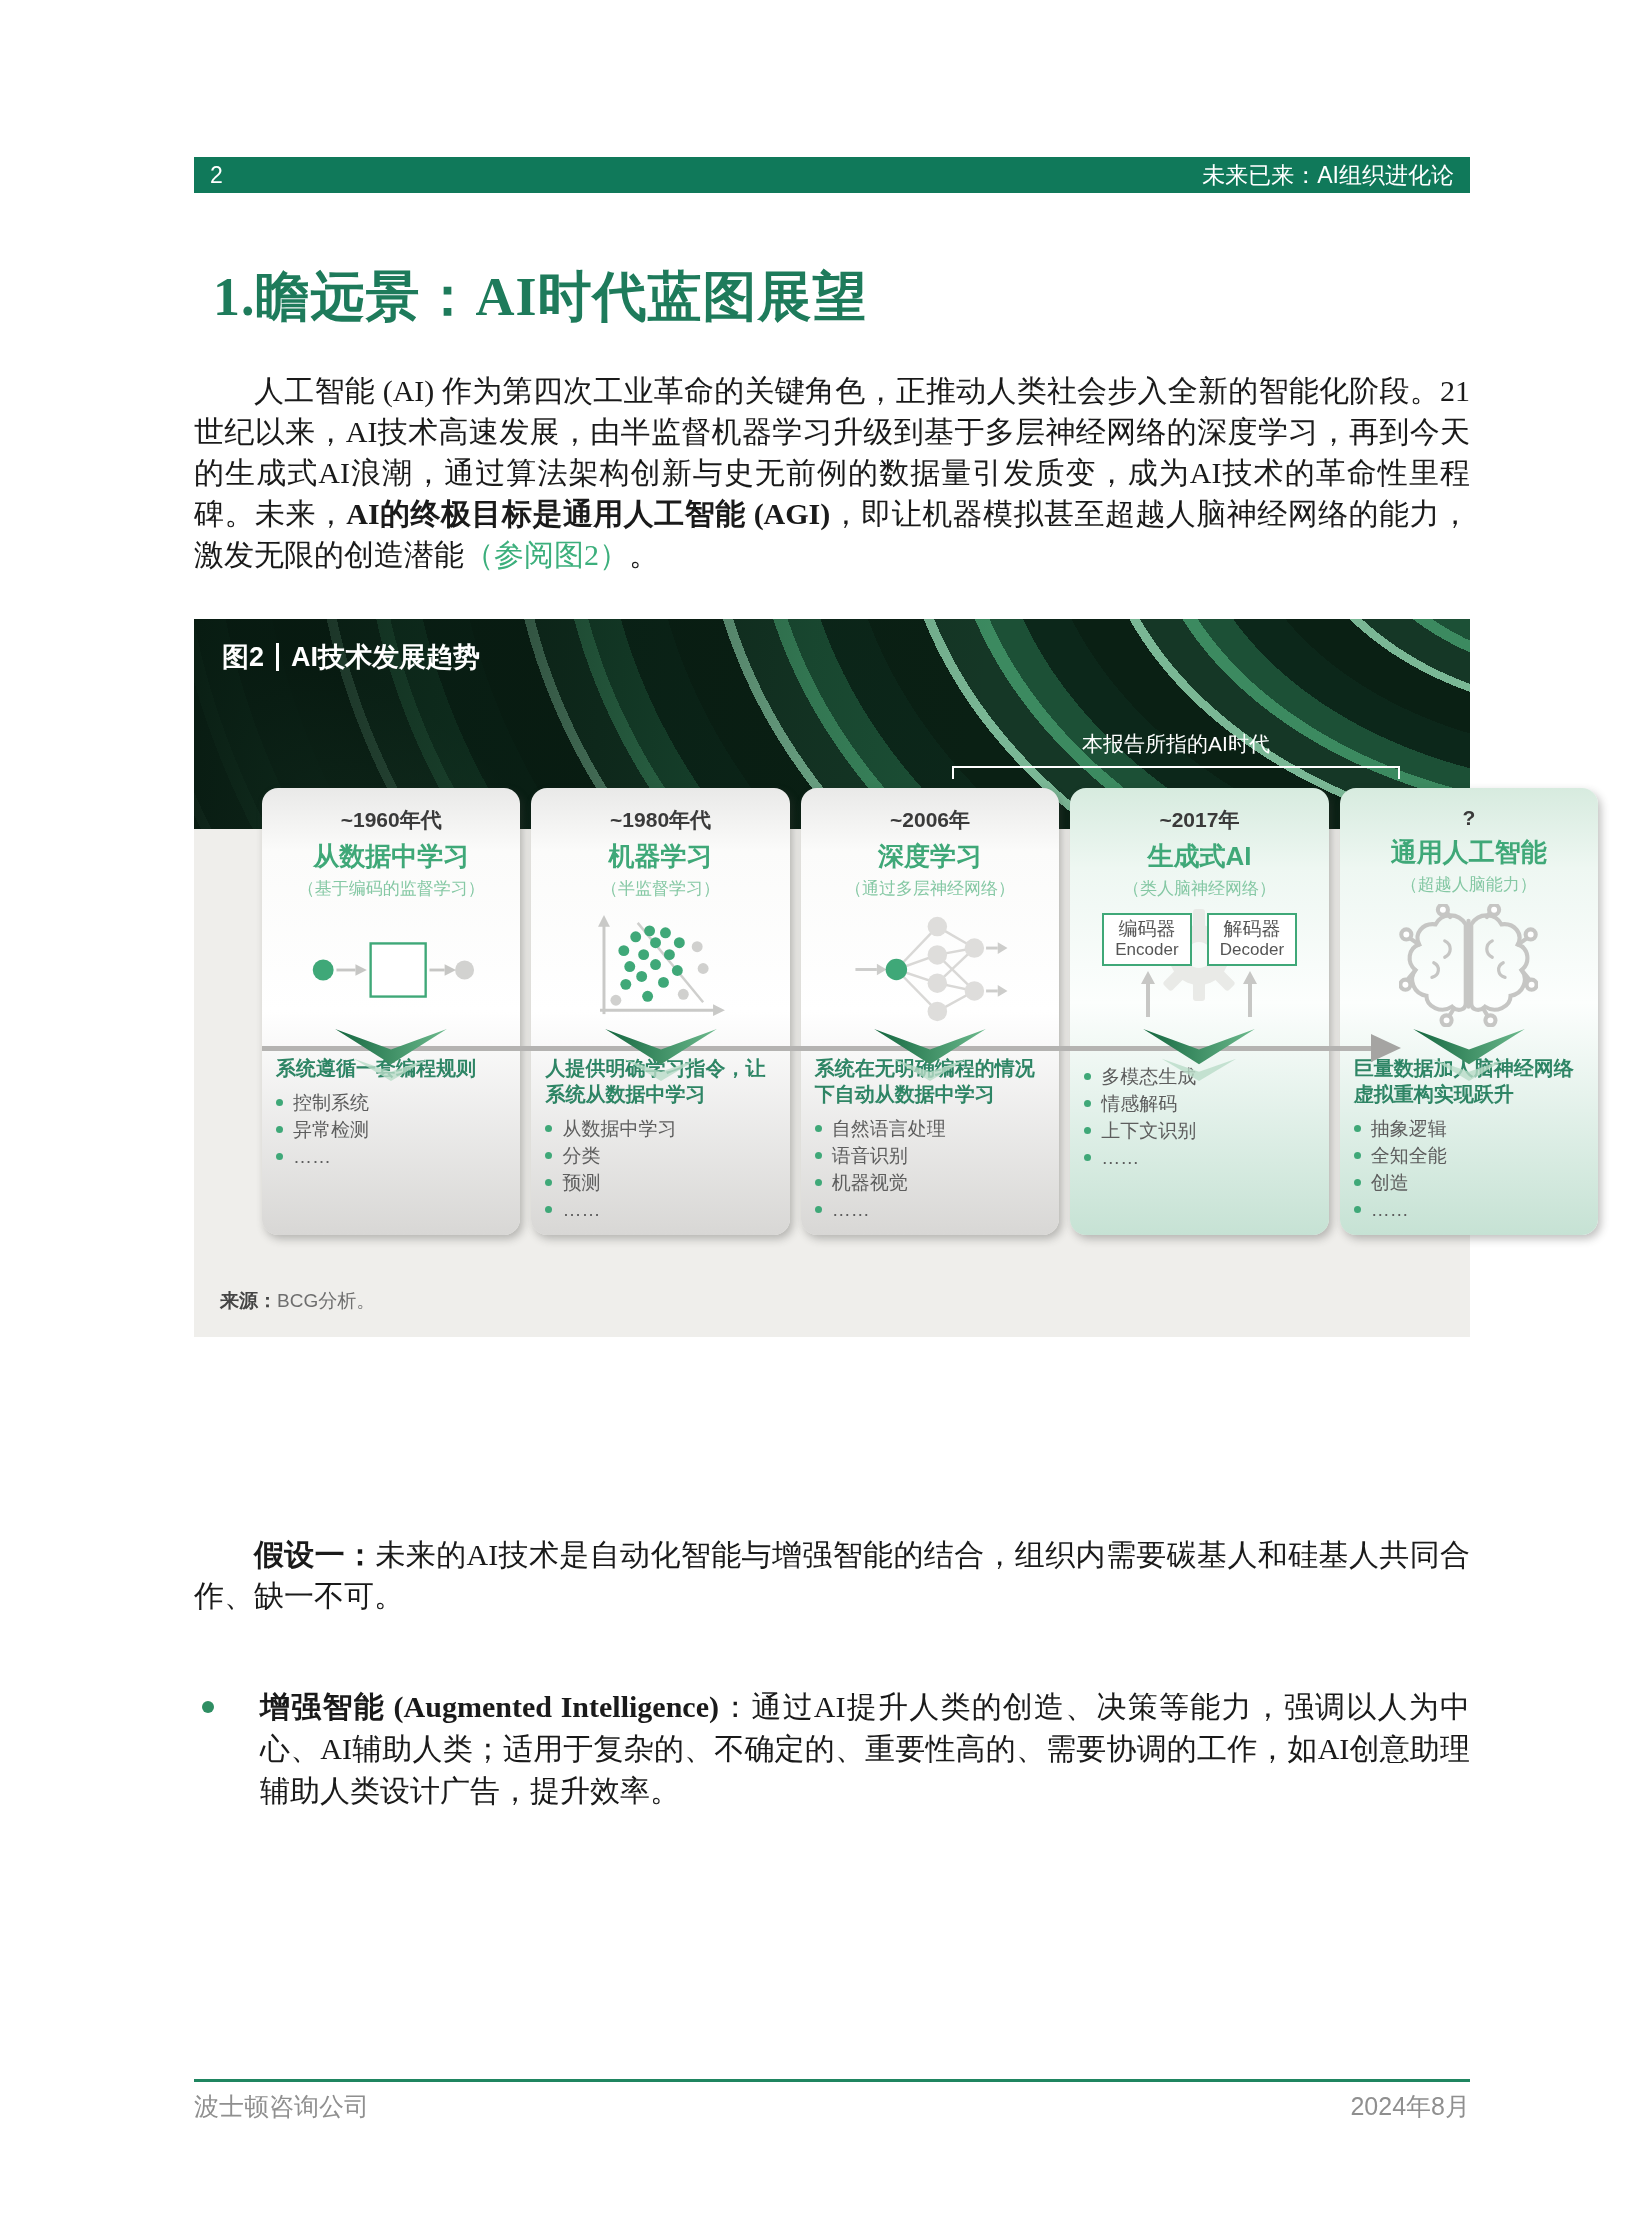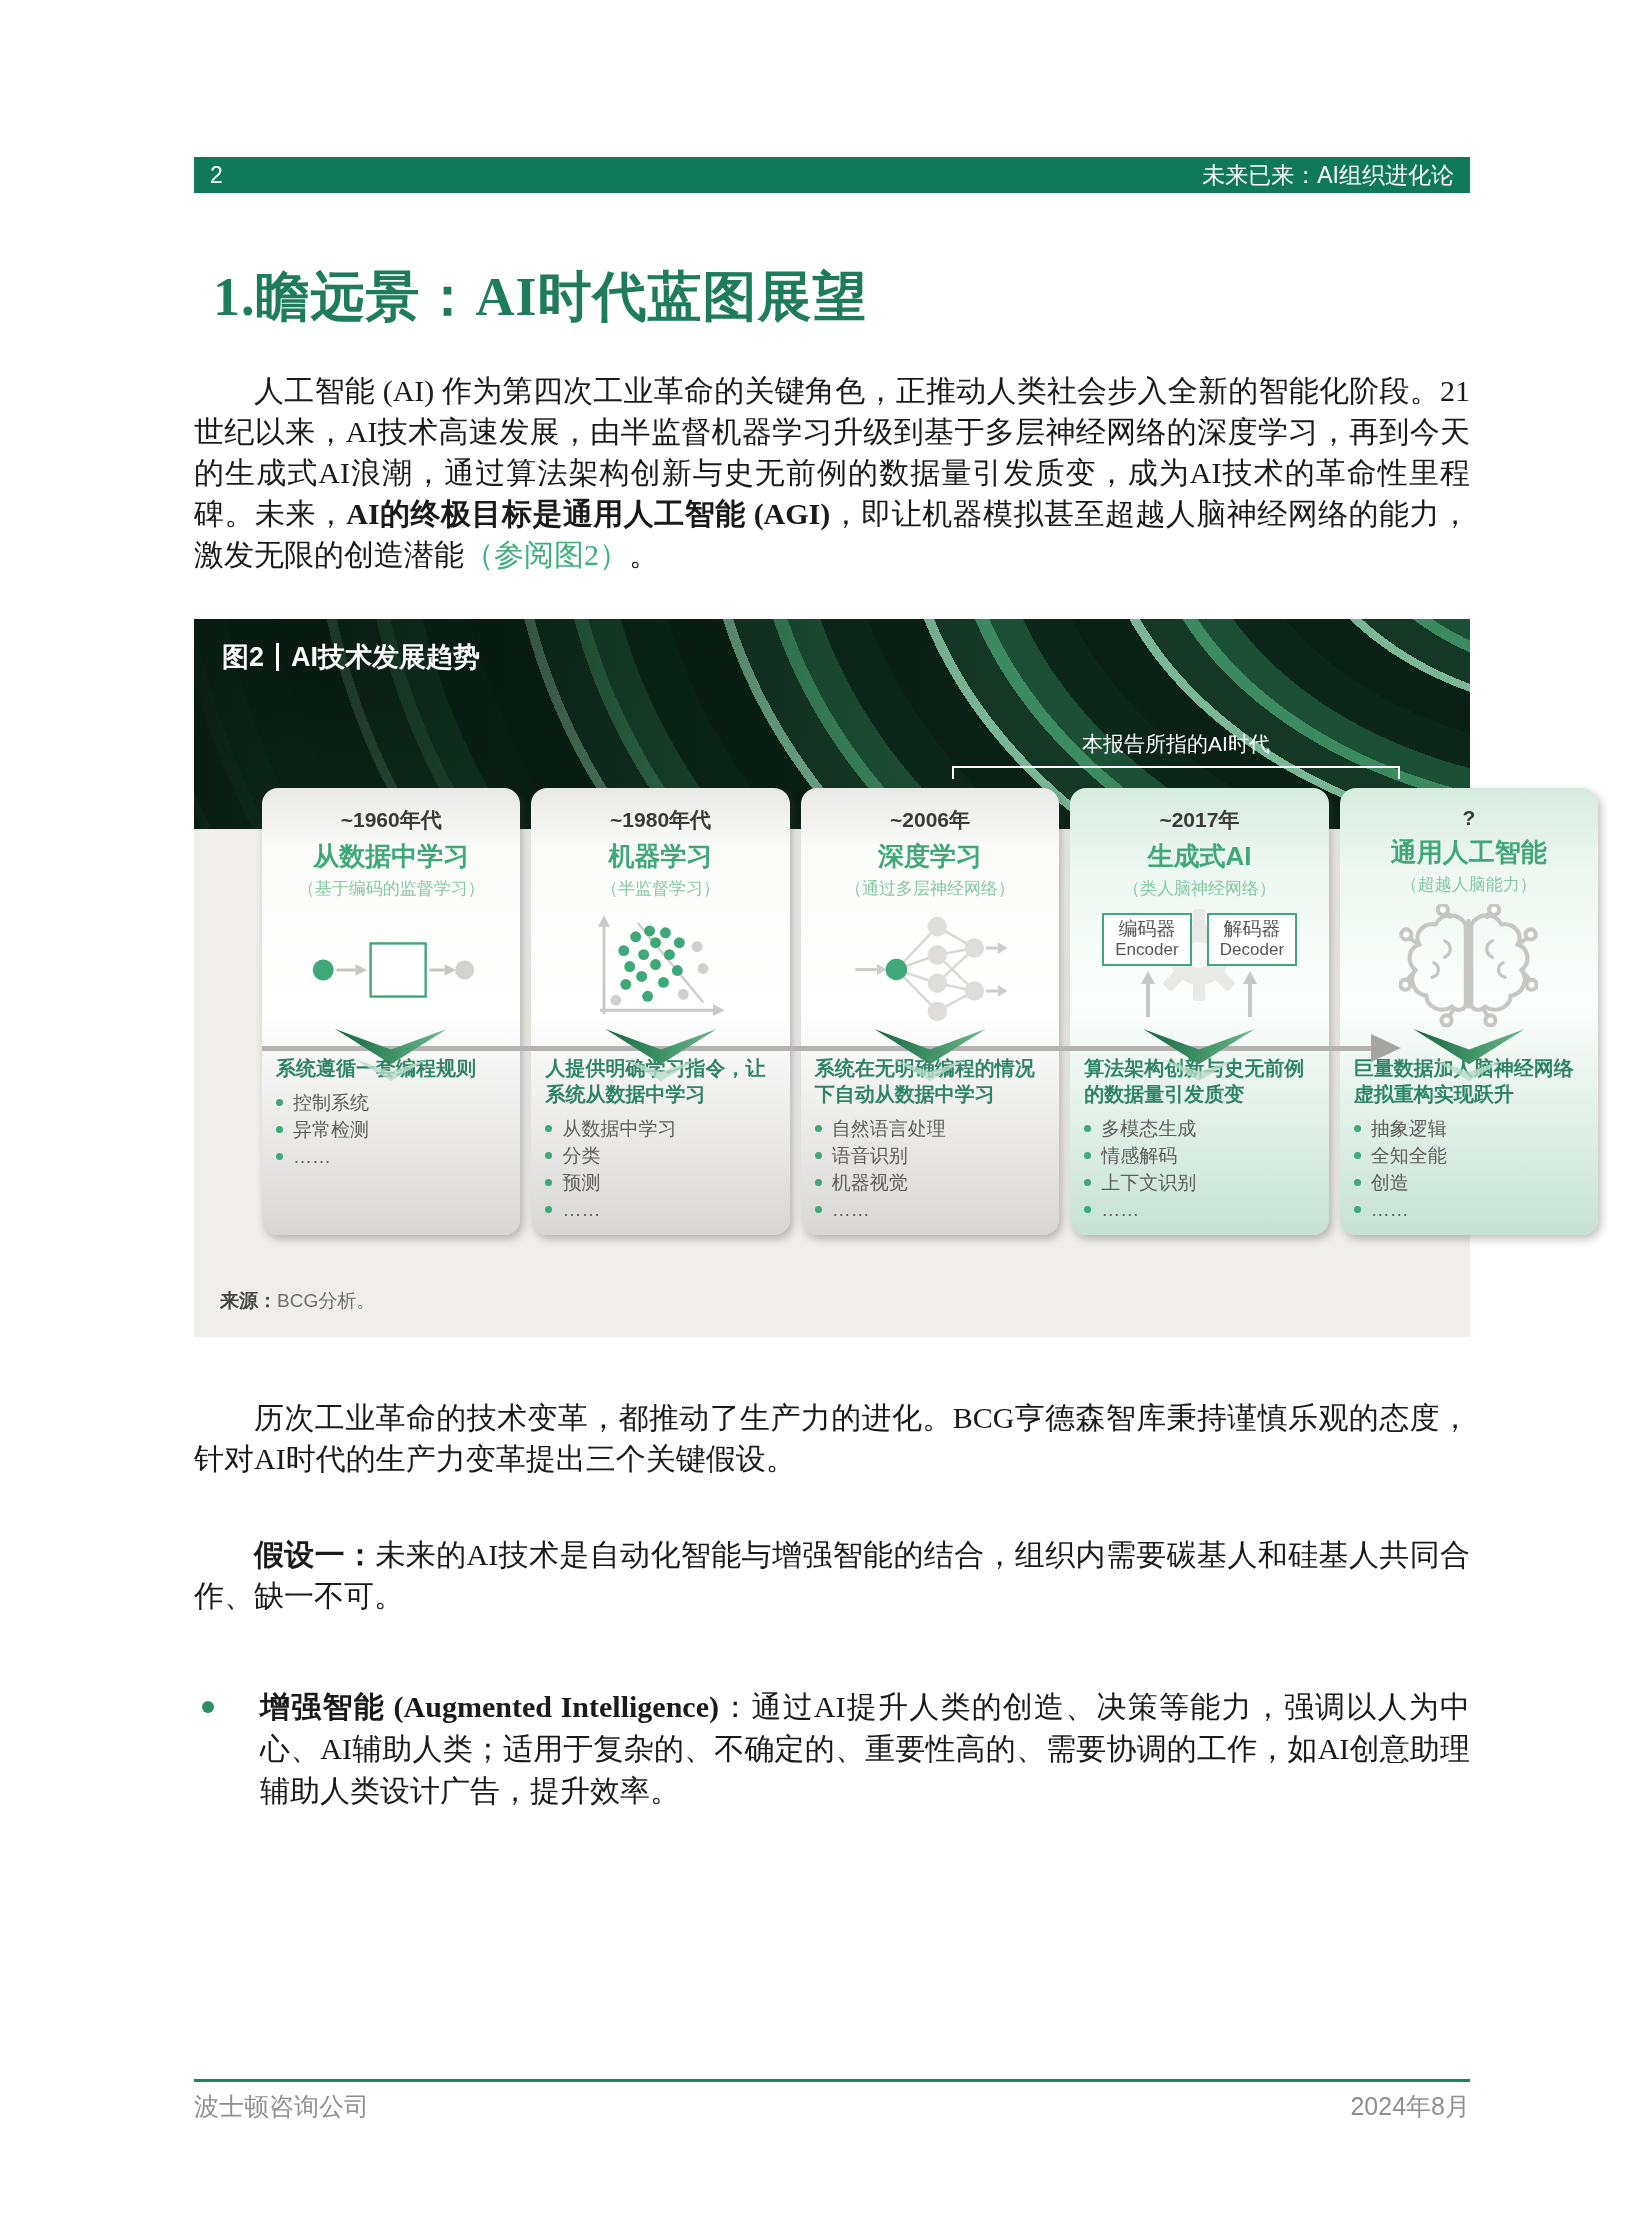--- a/index.html
+++ b/index.html
@@ -302,21 +302,20 @@
             </div>
           </div>
         </div>
         <div class="chev">
           <svg viewBox="0 0 130 60" width="121" height="56">
             <polygon points="5,2 65,24 125,2 65,40" fill="url(#chevGrad)"></polygon>
             <polygon points="25,34 65,48 105,34 65,58" fill="#b9dcc8" opacity="0.8"></polygon>
           </svg>
         </div>
         <div class="cbody">
-          <div class="bhead">算法架构创新与史无前例的数据量引发质变</div>
           <ul>
             <li>多模态生成</li>
             <li>情感解码</li>
             <li>上下文识别</li>
             <li>……</li>
           </ul>
         </div>
       </div>
 
       <div class="card green">
@@ -367,21 +366,20 @@
         </div>
       </div>
     </div>
 
     <div class="tl-line"></div>
     <div class="tl-arrow"></div>
 
     <figcaption class="source"><b>来源：</b><span>BCG分析。</span></figcaption>
   </figure>
 
-  <p class="para indent" style="top:1397px">历次工业革命的技术变革，都推动了生产力的进化。BCG亨德森智库秉持谨慎乐观的态度，针对AI时代的生产力变革提出三个关键假设。</p>
 
   <p class="para indent" style="top:1534px"><b>假设一：</b><span>未来的AI技术是自动化智能与增强智能的结合，组织内需要碳基人和硅基人共同合作、缺一不可。</span></p>
 
   <div class="bullets">
     <div class="bullet">
       <span class="bdot"></span>
       <p><b>增强智能 (Augmented Intelligence)</b><span>：通过AI提升人类的创造、决策等能力，强调以人为中心、AI辅助人类；适用于复杂的、不确定的、重要性高的、需要协调的工作，如AI创意助理辅助人类设计广告，提升效率。</span></p>
     </div>
   </div>
 

